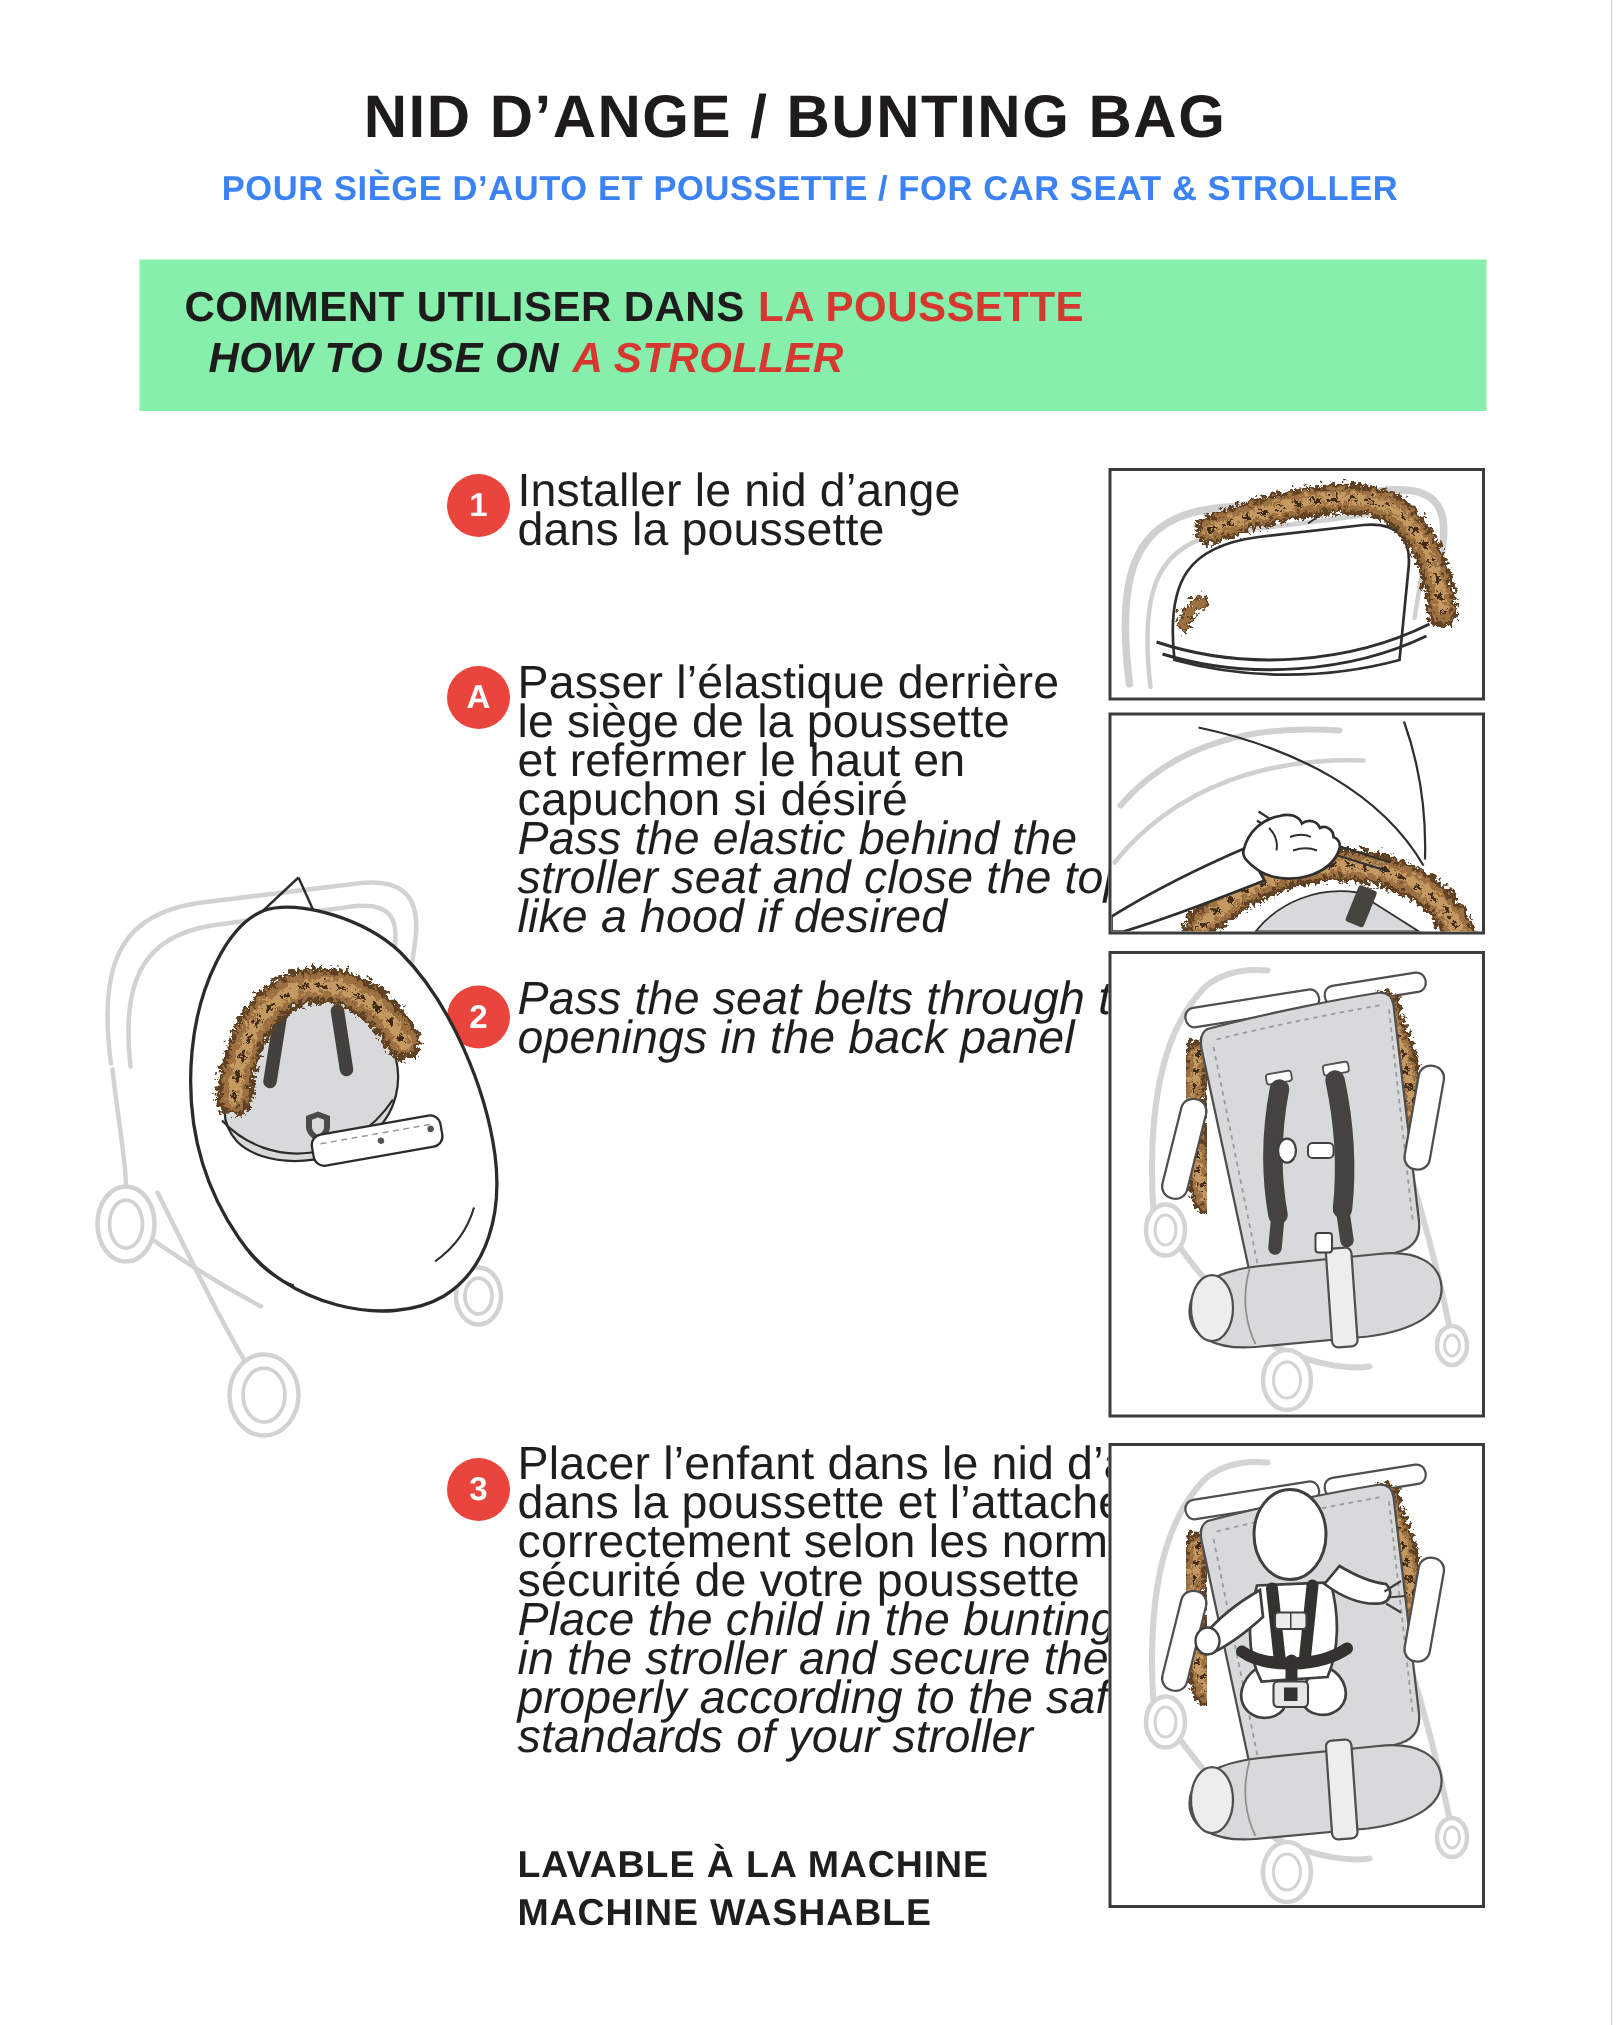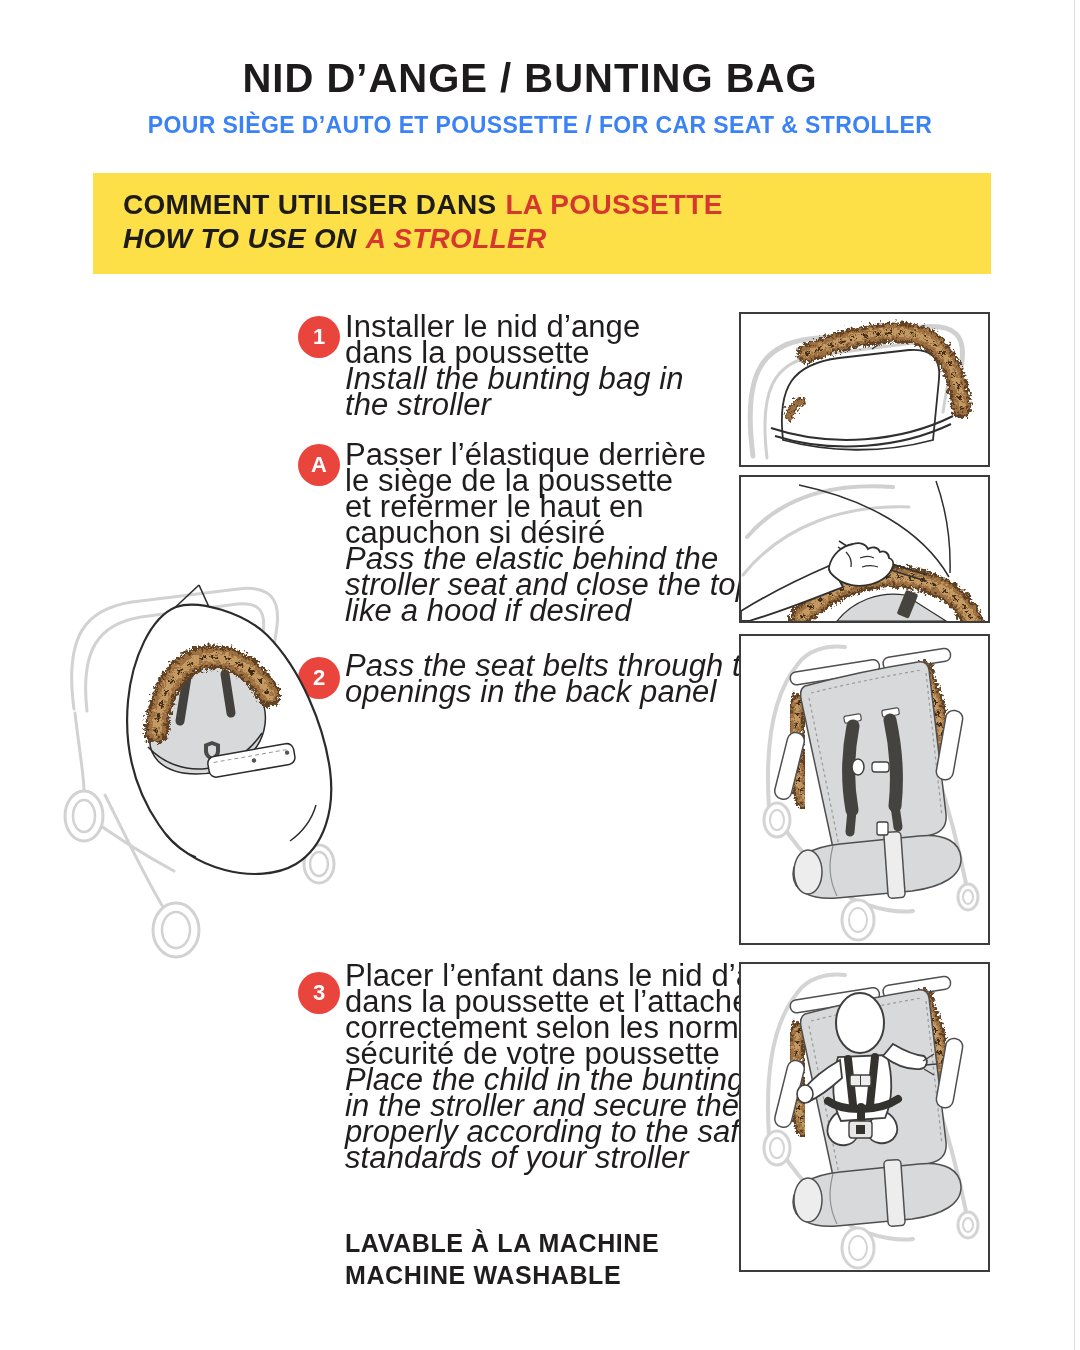--- a/index.html
+++ b/index.html
@@ -14,24 +14,24 @@
     position:absolute; top:58px; left:0; width:1060px; text-align:center;
     font-size:40px; font-weight:800; letter-spacing:1px; line-height:1.0; color:#1d1b1c;
   }
   .page-subtitle {
     position:absolute; top:112px; left:10px; width:1060px; text-align:center;
     font-size:23px; font-weight:700; letter-spacing:0.4px; color:#3b82f6;
   }
 
   .banner {
     position:absolute; left:93px; top:173px; width:898px; height:101px;
-    background:#fde047; padding:15px 0 0 30px;
+    background:#86efac; padding:15px 0 0 30px;
   }
   .banner-line { display:block; font-size:28px; font-weight:800; letter-spacing:0.3px; line-height:34px; color:#1d1b1c; }
-  .banner-line.en { font-style:italic; }
+  .banner-line.en { font-style:italic;margin-left:16px; }
   .banner .hl { color:#d6372e; }
   .banner .pre { margin-right:9px; }
 
   .step-badge {
     position:absolute; width:42px; height:42px; border-radius:50%;
     background:#ea453c; color:#ffffff; font-weight:700; font-size:22px;
     display:flex; align-items:center; justify-content:center;
   }
   .step-text { position:absolute; left:345px; width:400px; font-size:31px; line-height:26px; letter-spacing:0.1px; }
   .step-text .fr { display:block; white-space:pre; }
@@ -64,22 +64,20 @@
 
 <div class="banner">
   <span class="banner-line fr"><span class="pre">COMMENT UTILISER DANS</span><span class="hl">LA POUSSETTE</span></span>
   <span class="banner-line en"><span class="pre">HOW TO USE ON</span><span class="hl">A STROLLER</span></span>
 </div>
 
 <div class="step-badge" style="left:298px; top:316px;">1</div>
 <div class="step-text" style="top:314px;">
   <span class="fr">Installer le nid d’ange
 dans la poussette</span>
-  <span class="en">Install the bunting bag in
-the stroller</span>
 </div>
 
 <div class="step-badge" style="left:298px; top:444px;">A</div>
 <div class="step-text" style="top:442px;">
   <span class="fr">Passer l’élastique derrière
 le siège de la poussette
 et refermer le haut en
 capuchon si désiré</span>
   <span class="en">Pass the elastic behind the
 stroller seat and close the top

